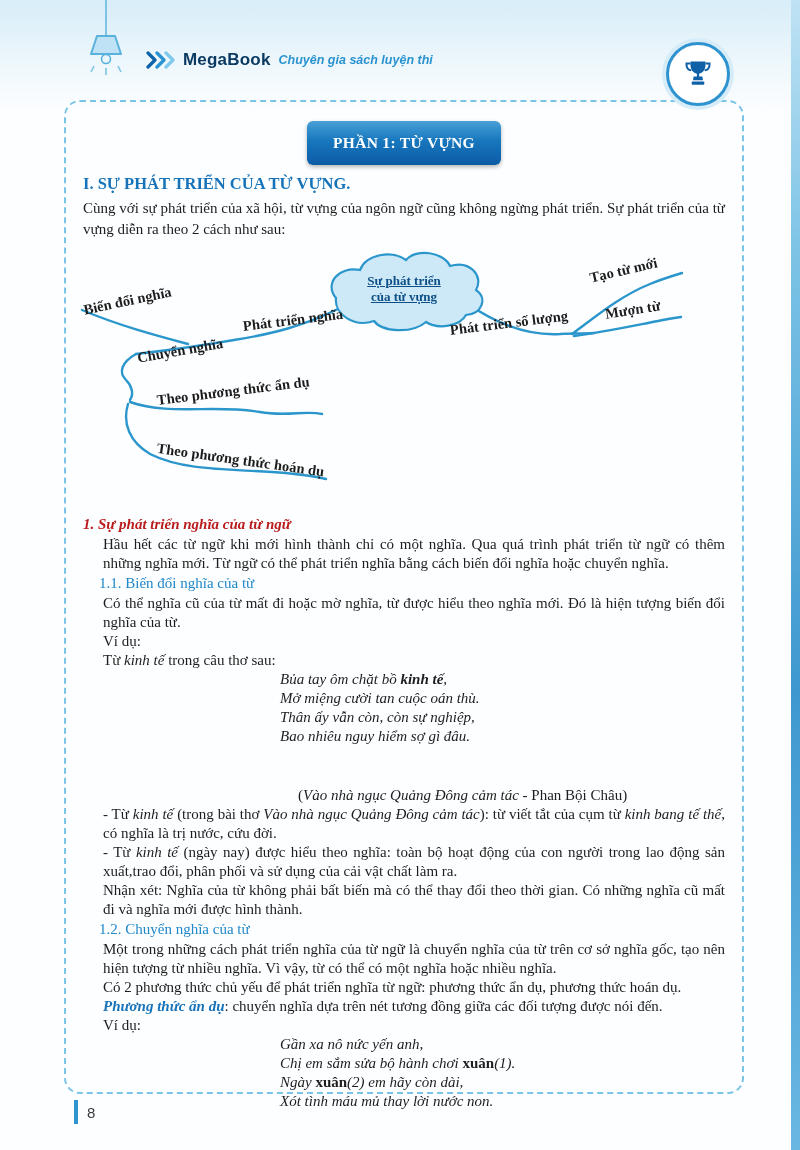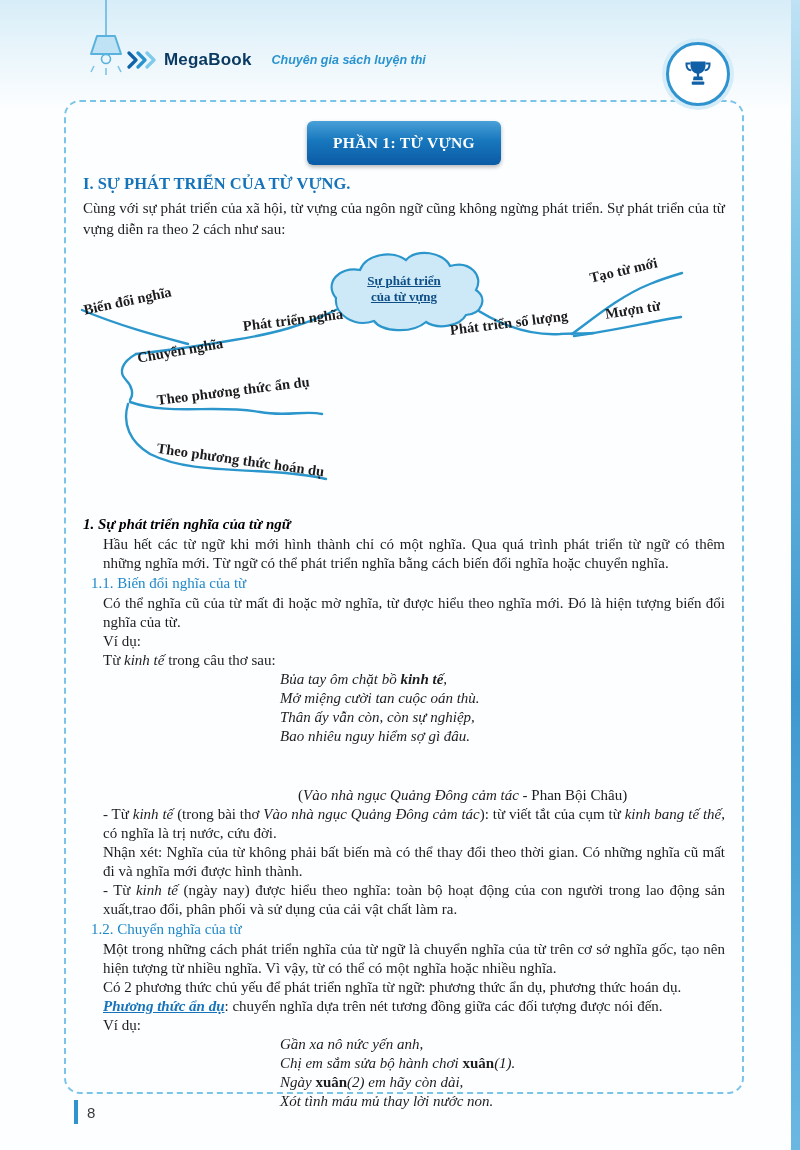--- a/index.html
+++ b/index.html
@@ -6,26 +6,26 @@
   .page{position:relative;width:800px;height:1150px;overflow:hidden;background:#fdfeff;
         font-family:"Liberation Serif",serif;color:#1d1d1d;}
   .top-wash{position:absolute;left:0;top:0;width:100%;height:112px;
         background:linear-gradient(180deg,#d7edf8 0%,#e9f5fb 45%,rgba(255,255,255,0) 100%);}
   .edge-strip{position:absolute;right:0;top:0;bottom:0;width:9px;
         background:linear-gradient(180deg,#bfe2f4,#7cc3e6 22%,#3e98cf 60%,#6ab7e2 100%);}
 
   
   header{position:absolute;left:0;top:0;width:100%;height:100px;z-index:3;}
   .lamp{position:absolute;left:84px;top:0;}
-  .logo{position:absolute;left:126px;top:50px;display:flex;align-items:center;}
+  .logo{position:absolute;left:145px;top:50px;display:flex;align-items:center;}
   .chev{margin-right:6px;}
   .brand{font-family:"Liberation Sans",sans-serif;font-weight:bold;font-size:17px;
          color:#0a3a61;letter-spacing:.2px;}
   .tagline{font-family:"Liberation Sans",sans-serif;font-style:italic;font-weight:bold;
-         font-size:12.5px;color:#2a93cf;margin-left:20px;}
+         font-size:12.5px;color:#2a93cf;margin-left:8px;}
   .trophy{position:absolute;left:666px;top:42px;width:58px;height:58px;border-radius:50%;
          background:#fff;border:3px solid #2f93cf;box-shadow:0 0 0 4px #d6edf9;
          display:flex;align-items:center;justify-content:center;}
 
   
   .frame{position:absolute;left:64px;top:100px;width:680px;height:994px;box-sizing:border-box;
          border:2px dashed #7ac4e8;border-radius:16px;background:transparent;z-index:2;}
   .badge{width:fit-content;margin:19px auto 0;padding:13px 26px;border-radius:6px;
          background:linear-gradient(180deg,#4aa0d8,#1777bd 45%,#0b5ba5);
          color:#fff;font-weight:bold;font-size:15.5px;letter-spacing:.3px;
@@ -39,28 +39,28 @@
   .mm-label{position:absolute;font-weight:bold;font-size:14.5px;color:#1c1c1c;
             white-space:nowrap;transform-origin:left top;z-index:2;}
   .cloud-label{position:absolute;left:283px;top:27px;width:110px;text-align:center;
             font-weight:bold;font-size:13px;line-height:16px;color:#0d4e86;z-index:2;}
   .cloud-label span{display:block;text-decoration:underline;}
 
   
   #body-blocks{margin:7px 17px 0;font-size:15px;line-height:19px;}
   .blk{margin:0;}
   .blk.para{text-align:justify;margin-left:20px;}
-  .blk.hsec{color:#000000;font-weight:bold;font-style:italic;margin:3px 0 1px;}
-  .blk.hsub{color:#1e87c8;margin:1px 8px 1px;}
+  .blk.hsec{color:#b91c1c;font-weight:bold;font-style:italic;margin:3px 0 1px;}
+  .blk.hsub{color:#1e87c8;margin:1px 16px 1px;}
   .blk.verse{margin-left:197px;}
   .blk.verse2{margin-left:215px;margin-top:40px;}
   .i{font-style:italic;}
   .b{font-weight:bold;text-align:right;}
   .bi{font-weight:bold;font-style:italic;}
-  .hl{color:#1673b9;font-weight:bold;font-style:italic;text-decoration:underline;}
+  .hl{color:#1673b9;font-weight:bold;font-style:italic;}
 
   
   .pagenum{position:absolute;left:74px;top:1100px;display:flex;align-items:center;z-index:3;}
   .pbar{display:inline-block;width:4px;height:24px;background:#2f93cf;}
   .pnum{margin-left:9px;font-family:"Liberation Sans",sans-serif;font-size:15px;color:#3a3a3a;}
 </style>
 </head>
 <body>
 
 <div class="page">
@@ -136,22 +136,22 @@
         <div class="blk hsub"><span>1.1. Biến đổi nghĩa của từ</span></div>
         <div class="blk para"><span>Có thể nghĩa cũ của từ mất đi hoặc mờ nghĩa, từ được hiểu theo nghĩa mới. Đó là hiện tượng biến đổi nghĩa của từ.</span></div>
         <div class="blk para"><span>Ví dụ:</span></div>
         <div class="blk para"><span>Từ </span><span class="i">kinh tế</span><span> trong câu thơ sau:</span></div>
         <div class="blk verse"><span class="i">Bủa tay ôm chặt bồ </span><span class="bi">kinh tế</span><span class="i">,</span></div>
         <div class="blk verse"><span class="i">Mở miệng cười tan cuộc oán thù.</span></div>
         <div class="blk verse"><span class="i">Thân ấy vẫn còn, còn sự nghiệp,</span></div>
         <div class="blk verse"><span class="i">Bao nhiêu nguy hiểm sợ gì đâu.</span></div>
         <div class="blk verse2"><span>(</span><span class="i">Vào nhà ngục Quảng Đông cảm tác</span><span> - Phan Bội Châu)</span></div>
         <div class="blk para"><span>- Từ </span><span class="i">kinh tế</span><span> (trong bài thơ </span><span class="i">Vào nhà ngục Quảng Đông cảm tác</span><span>): từ viết tắt của cụm từ </span><span class="i">kinh bang tế thế</span><span>, có nghĩa là trị nước, cứu đời.</span></div>
+        <div class="blk para"><span>- Từ </span><span class="i">kinh tế</span><span> (ngày nay) được hiểu theo nghĩa: toàn bộ hoạt động của con người trong lao động sản xuất,trao đổi, phân phối và sử dụng của cải vật chất làm ra.</span></div>
         <div class="blk para"><span>Nhận xét: Nghĩa của từ không phải bất biến mà có thể thay đổi theo thời gian. Có những nghĩa cũ mất đi và nghĩa mới được hình thành.</span></div>
-        <div class="blk para"><span>- Từ </span><span class="i">kinh tế</span><span> (ngày nay) được hiểu theo nghĩa: toàn bộ hoạt động của con người trong lao động sản xuất,trao đổi, phân phối và sử dụng của cải vật chất làm ra.</span></div>
         <div class="blk hsub"><span>1.2. Chuyển nghĩa của từ</span></div>
         <div class="blk para"><span>Một trong những cách phát triển nghĩa của từ ngữ là chuyển nghĩa của từ trên cơ sở nghĩa gốc, tạo nên hiện tượng từ nhiều nghĩa. Vì vậy, từ có thể có một nghĩa hoặc nhiều nghĩa.</span></div>
         <div class="blk para"><span>Có 2 phương thức chủ yếu để phát triển nghĩa từ ngữ: phương thức ẩn dụ, phương thức hoán dụ.</span></div>
         <div class="blk para"><span class="hl">Phương thức ẩn dụ</span><span>: chuyển nghĩa dựa trên nét tương đồng giữa các đối tượng được nói đến.</span></div>
         <div class="blk para"><span>Ví dụ:</span></div>
         <div class="blk verse"><span class="i">Gần xa nô nức yến anh,</span></div>
         <div class="blk verse"><span class="i">Chị em sắm sửa bộ hành chơi </span><span class="b">xuân</span><span class="i">(1).</span></div>
         <div class="blk verse"><span class="i">Ngày </span><span class="b">xuân</span><span class="i">(2)</span><span class="i"> em hãy còn dài,</span></div>
         <div class="blk verse"><span class="i">Xót tình máu mủ thay lời nước non.</span></div>
       </div>

